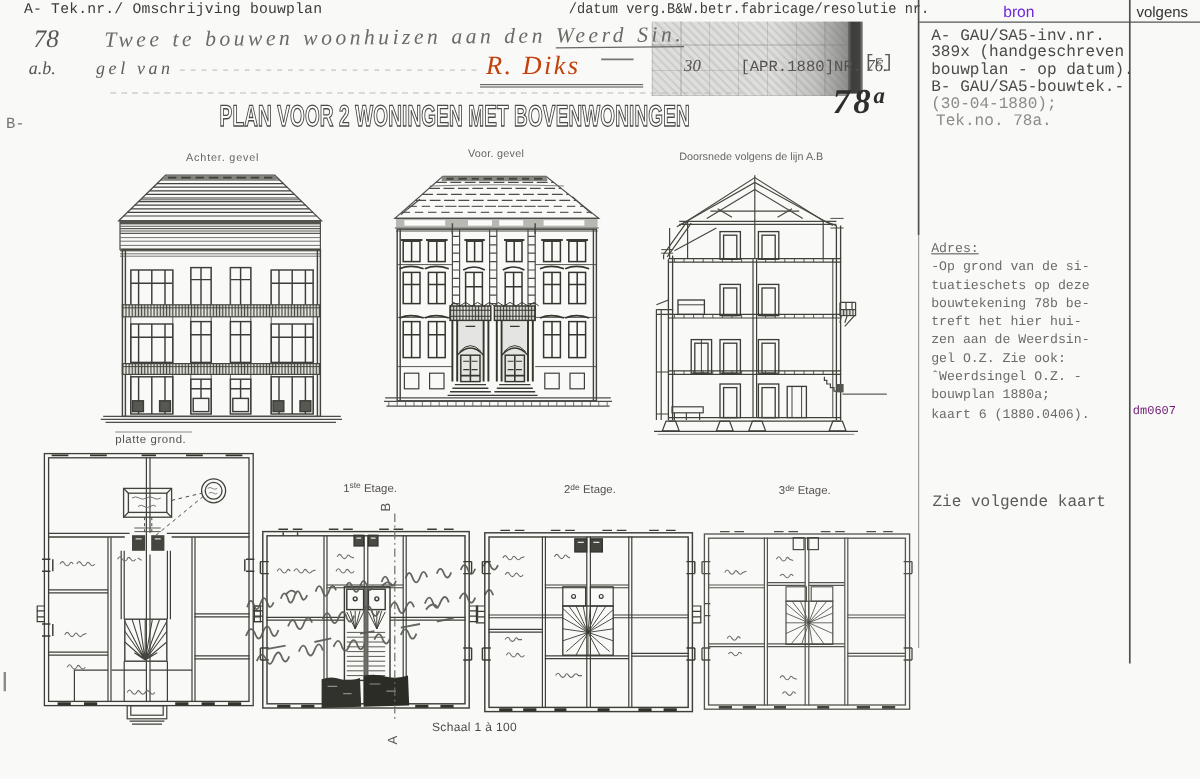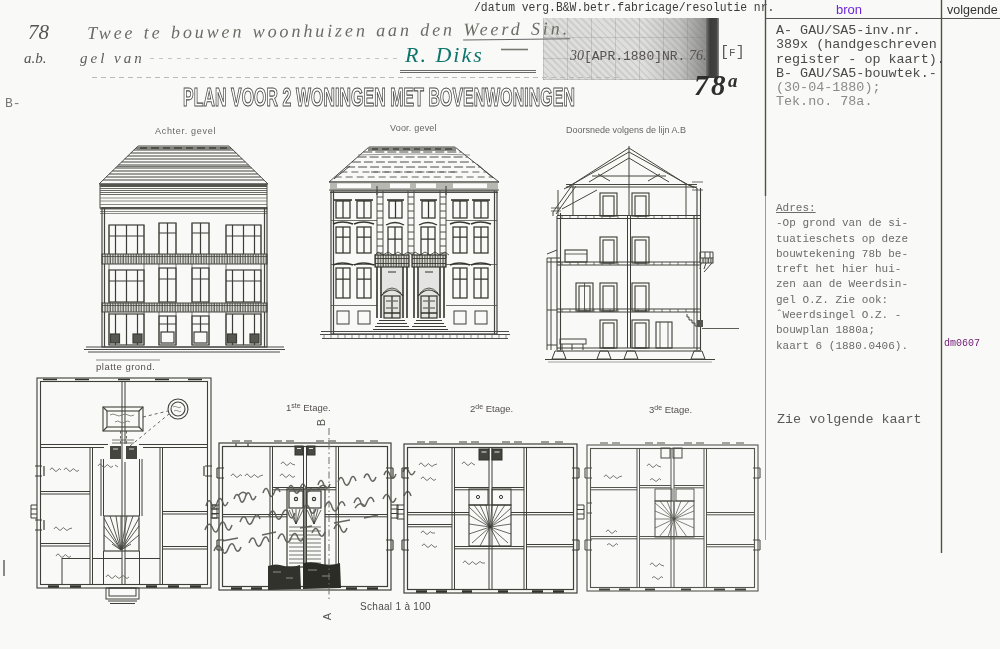--- a/index.html
+++ b/index.html
@@ -17,32 +17,33 @@
 <div style="position:absolute;left:543px;top:18px;width:163px;height:62px;
   background:
    repeating-linear-gradient(90deg, rgba(120,120,120,.25) 0 1px, transparent 1px 24px),
    repeating-linear-gradient(0deg, rgba(120,120,120,.25) 0 1px, transparent 1px 21px),
    repeating-linear-gradient(45deg, rgba(110,110,105,.14) 0 2px, transparent 2px 5px),
    linear-gradient(90deg,#dededc 0 62%, #c2c2c0 84%, #8f8f8d 100%);"></div>
 
 <div style="position:absolute;left:706px;top:18px;width:13px;height:60px;
   background:linear-gradient(90deg,#777 0,#3c3c3c 30%,#434341 80%,#8a8a88 100%);"></div>
 
+<div class="mono" style="left:20px;top:1px;font-size:12.3px;color:#3b3b3b;letter-spacing:0.15px;">A- Tek.nr./ Omschrijving bouwplan</div>
 
 <div class="mono" style="left:474px;top:1px;font-size:12.3px;color:#3b3b3b;transform:scaleX(0.925);transform-origin:0 0;">/datum verg.B&amp;W.betr.fabricage/resolutie nr.</div>
 
 <div class="mono" style="left:836px;top:2px;font-size:13px;color:#6d28d9;font-family:'Liberation Sans',sans-serif;">bron</div>
 
-<div class="mono" style="left:947px;top:3px;font-size:12.5px;color:#333;font-family:'Liberation Sans',sans-serif;">volgende</div>
+<div class="mono" style="left:947px;top:3px;font-size:12.5px;color:#333;font-family:'Liberation Sans',sans-serif;">volgens</div>
 
 <div class="mono" style="left:776px;top:24px;font-size:13.4px;line-height:14.4px;color:#4a4a4a;">A- GAU/SA5-inv.nr.
 389x (handgeschreven
-register - op kaart).
+bouwplan - op datum).
 B- GAU/SA5-bouwtek.-</div>
-<div class="mono" style="left:776px;top:81px;font-size:13.4px;line-height:14.4px;color:#8b8b89;">(30-04-1880);
+<div class="mono" style="left:776px;top:81px;font-size:13.4px;line-height:14.4px;color:#8b8b89;text-align:center;">(30-04-1880);
 Tek.no. 78a.</div>
 
 <div class="mono" style="left:776px;top:201px;font-size:11px;line-height:15.3px;color:#6b6b69;"><span style="text-decoration:underline;">Adres:</span>
 -Op grond van de si-
 tuatieschets op deze
 bouwtekening 78b be-
 treft het hier hui-
 zen aan de Weerdsin-
 gel O.Z. Zie ook:
 ˆWeerdsingel O.Z. -
@@ -54,23 +55,23 @@
 <div class="mono" style="left:777px;top:412px;font-size:13.4px;color:#5a5a58;">Zie volgende kaart</div>
 
 <div class="hand" style="left:28px;top:20px;font-size:21px;color:#555;">78</div>
 
 <div class="hand" style="left:24px;top:50px;font-size:15px;color:#555;">a.b.</div>
 
 <div class="hand" style="left:87px;top:23px;font-size:18px;color:#6b6b66;transform:rotate(-0.55deg);transform-origin:0 0;letter-spacing:2.9px;word-spacing:1px;">Twee te bouwen woonhuizen aan den <span style="border-bottom:1px solid #666;">Weerd Sin.</span></div>
 
 <div class="hand" style="left:80px;top:50px;font-size:15px;color:#5d5d5b;letter-spacing:3px;">gel van</div>
 
-<div class="hand" style="left:400px;top:42px;font-size:22px;color:#0f766e;border-bottom:3px double #6a6a66;padding:0 52px 2px 5px;letter-spacing:2px;">R. Diks</div>
-
-<div class="hand" style="left:570px;top:48px;font-size:14px;color:#55514e;">30<span style="font-family:'Liberation Mono',monospace;font-style:normal;font-size:13px;">[APR.1880]NR.</span> 76.</div>
+<div class="hand" style="left:400px;top:42px;font-size:22px;color:#c2410c;border-bottom:3px double #6a6a66;padding:0 52px 2px 5px;letter-spacing:2px;">R. Diks</div>
+
+<div class="hand" style="left:570px;top:48px;font-size:14px;color:#55514e;">30<span style="font-family:'Liberation Mono',monospace;font-style:normal;font-size:13px;margin-left:33px;">[APR.1880]NR.</span> 76.</div>
 
 <div class="mono" style="left:720px;top:44px;font-size:15px;color:#5a5a58;">[<span style="font-size:11px;">F</span>]</div>
 
 <div class="hand" style="left:694px;top:69px;font-size:29px;color:#2e2e2c;font-weight:bold;letter-spacing:2.5px;">78<span style="font-size:19px;vertical-align:8px;">a</span></div>
 
 <div class="mono" style="left:5px;top:96px;font-size:13px;color:#777;">B-</div>
 
 <div style="position:absolute;left:183px;top:83px;font-size:25px;font-weight:bold;
   font-family:'Liberation Sans',sans-serif;color:#fff;-webkit-text-stroke:1.1px #4a4a48;
   letter-spacing:0.2px;white-space:pre;transform:scaleX(0.632);transform-origin:0 0;">PLAN VOOR 2 WONINGEN MET BOVENWONINGEN</div>

